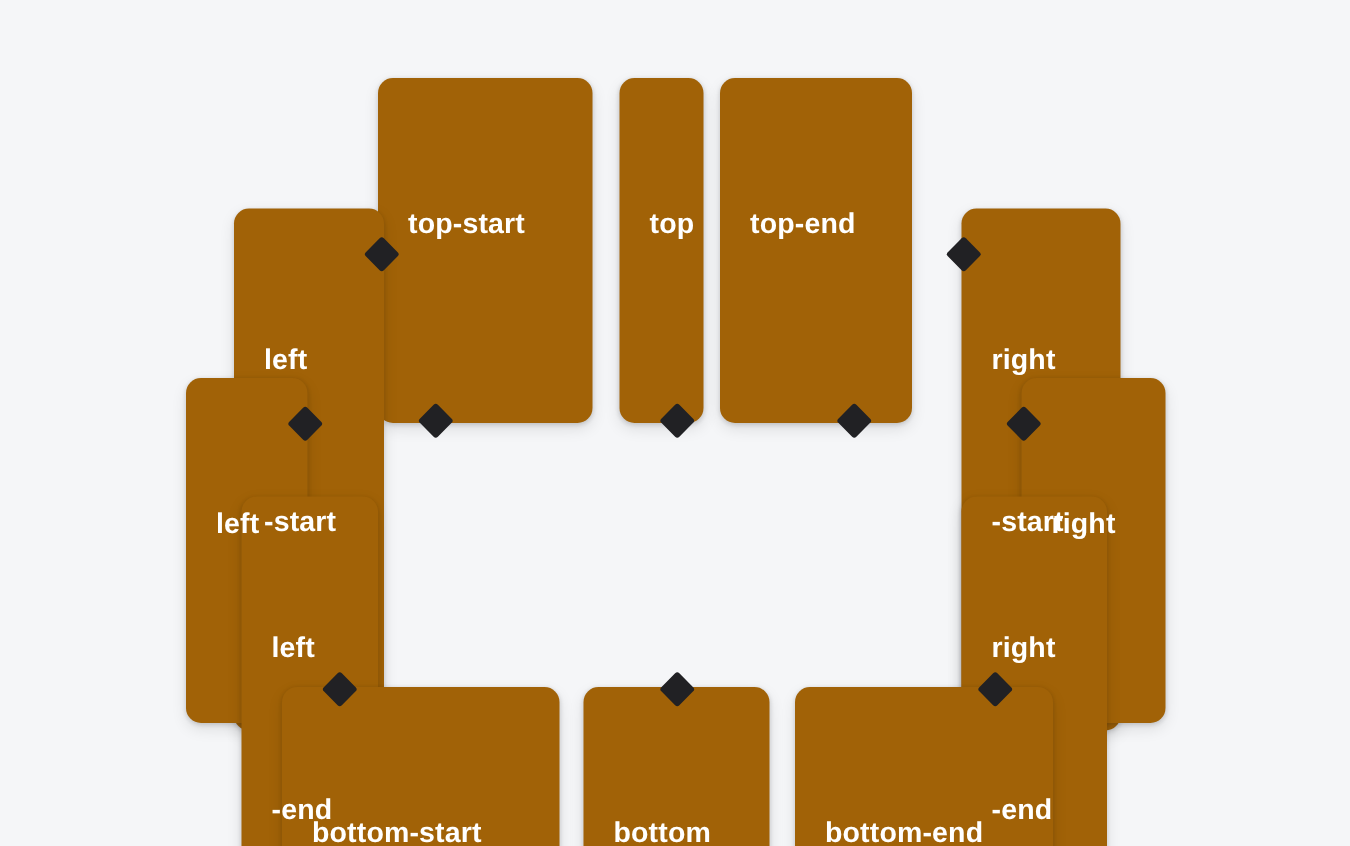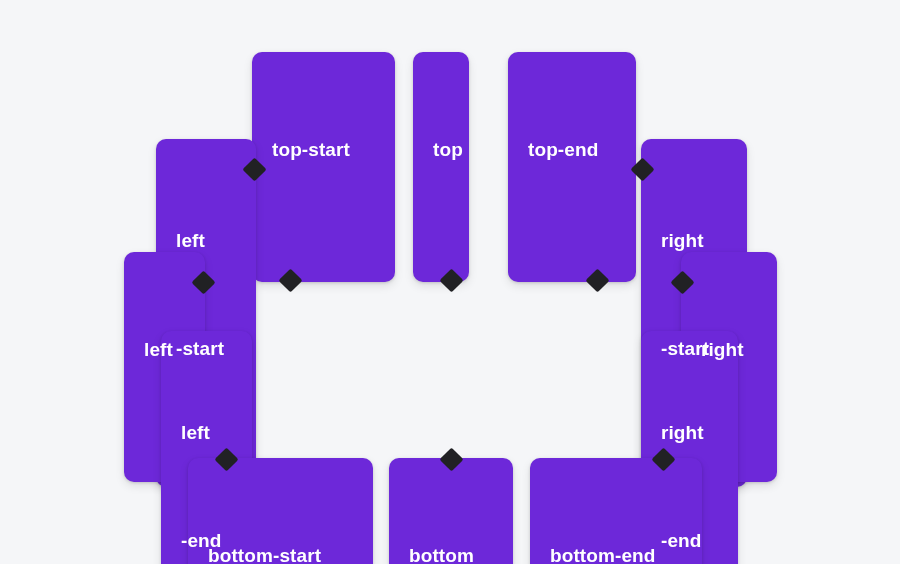--- a/index.html
+++ b/index.html
@@ -17,21 +17,21 @@
   #stage {
     position: relative;
     width: 900px;
     height: 564px;
   }
 
   
   .tip {
     position: absolute;
     box-sizing: border-box;
-    background: #6d28d9;
+    background: #a16207;
     color: #ffffff;
     font-weight: bold;
     font-size: 19px;
     line-height: 34px;
     letter-spacing: 0.1px;
     border-radius: 10px;
     padding: 13px 20px;
     box-shadow: 0 1px 3px rgba(16, 18, 24, 0.16),
                 0 4px 10px rgba(16, 18, 24, 0.10);
     white-space: pre;
@@ -75,21 +75,21 @@
   <div class="tip dir-down" style="left:252px; top:52px; width:143px;">
     <span class="label">top-start</span>
     <span class="arrow" style="left:30px;"></span>
   </div>
 
   <div class="tip dir-down" style="left:413px; top:52px; width:56px;">
     <span class="label">top</span>
     <span class="arrow" style="left:30px;"></span>
   </div>
 
-  <div class="tip dir-down" style="left:508px; top:52px; width:128px;">
+  <div class="tip dir-down" style="left:480px; top:52px; width:128px;">
     <span class="label">top-end</span>
     <span class="arrow" style="right:30px;"></span>
   </div>
 
   <div class="tip dir-right stacked" style="left:156px; top:139px; width:100px;">
     <span class="label">left</span>
     <span class="label">-start</span>
     <span class="arrow" style="top:22px;"></span>
   </div>
 

